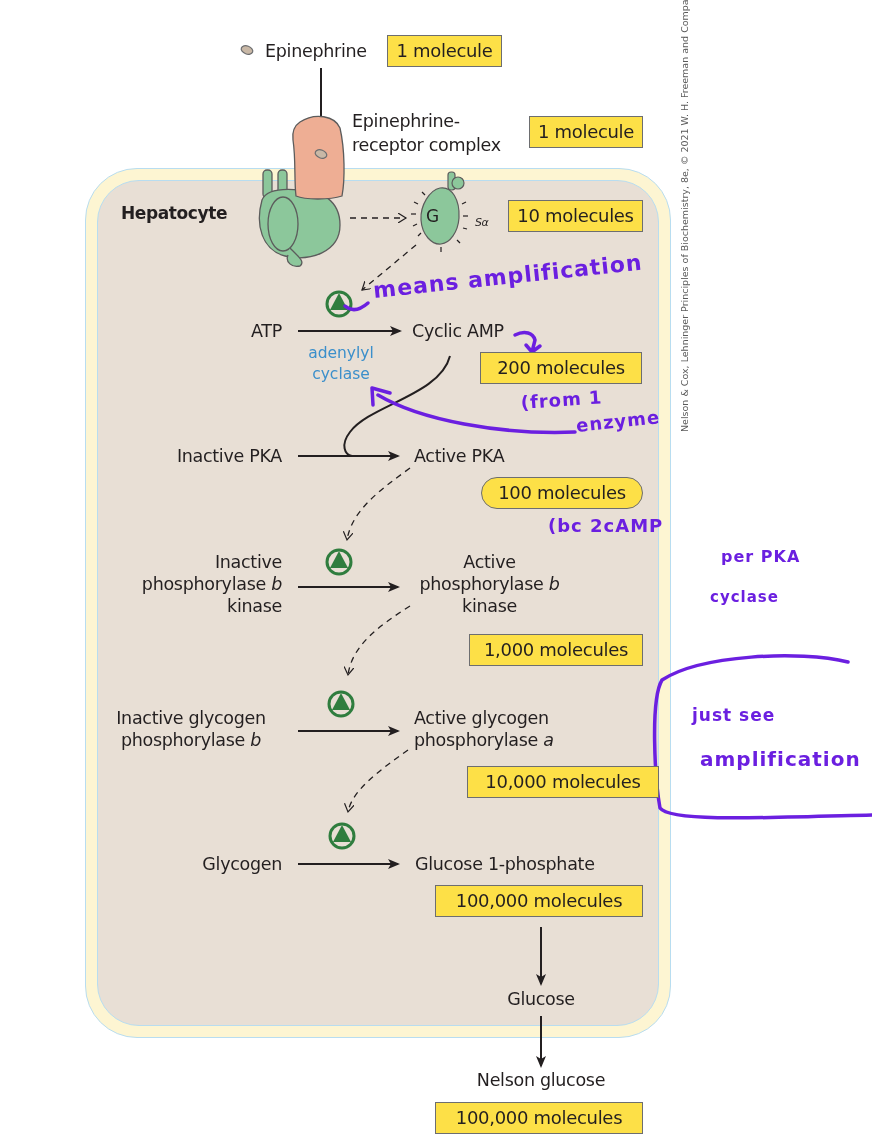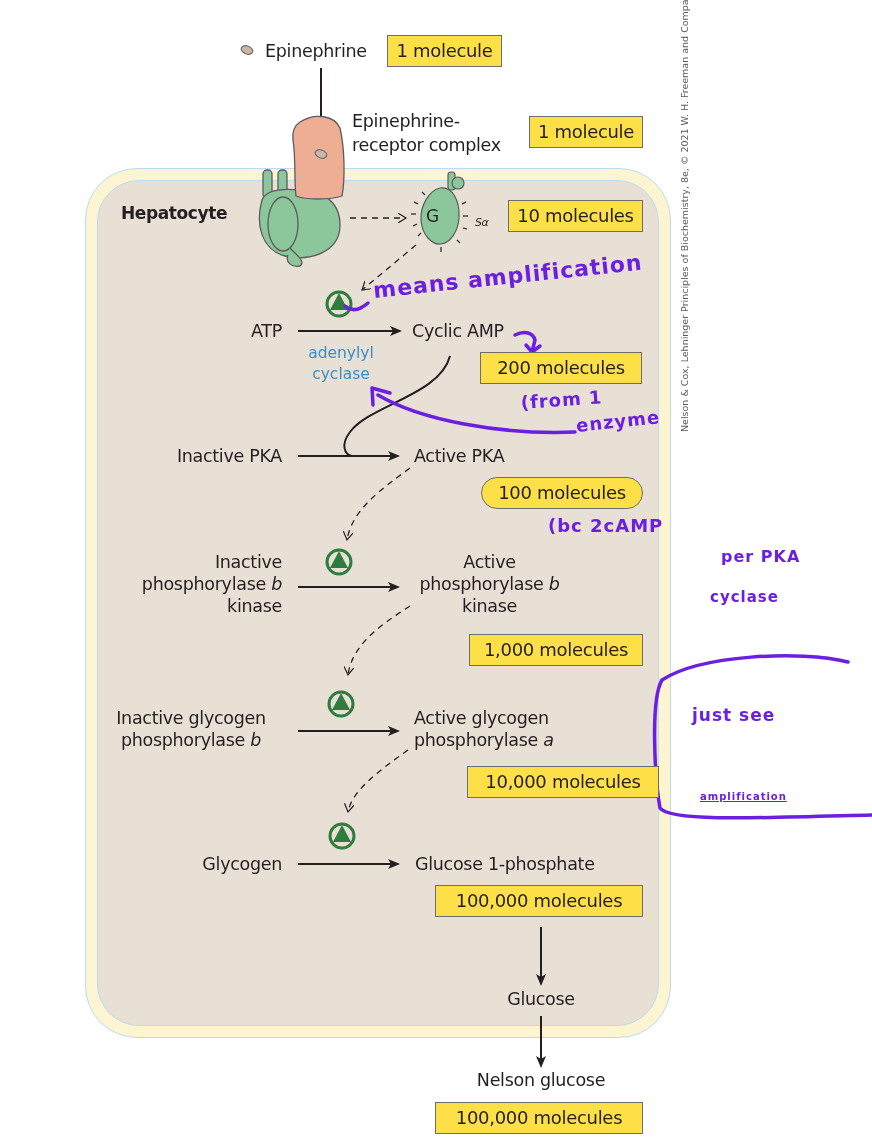--- a/index.html
+++ b/index.html
@@ -169,13 +169,13 @@
 
 <div class="credit">Nelson &amp; Cox, Lehninger Principles of Biochemistry, 8e, © 2021 W. H. Freeman and Company</div>
 
 <div class="handtext" style="left:372px; top:278px; font-size:22px; transform:rotate(-6deg);">means amplification</div>
 <div class="handtext" style="left:520px; top:392px; font-size:18px; transform:rotate(-4deg);">(from 1</div>
 <div class="handtext" style="left:575px; top:415px; font-size:18px; transform:rotate(-6deg);">enzyme</div>
 <div class="handtext" style="left:548px; top:515px; font-size:18px;">(bc 2cAMP</div>
 <div class="handtext" style="left:685px; top:547px; font-size:16px;margin-left:36px;">per PKA</div>
 <div class="handtext" style="left:710px; top:588px; font-size:15px;">cyclase</div>
 <div class="handtext" style="left:692px; top:705px; font-size:17px;text-align:right;">just see</div>
-<div class="handtext" style="left:700px; top:791px; font-size:10px;text-decoration:underline;">amplification</div>
+<div class="handtext" style="left:700px; top:747px; font-size:20px;">amplification</div>
 
 </body></html>

